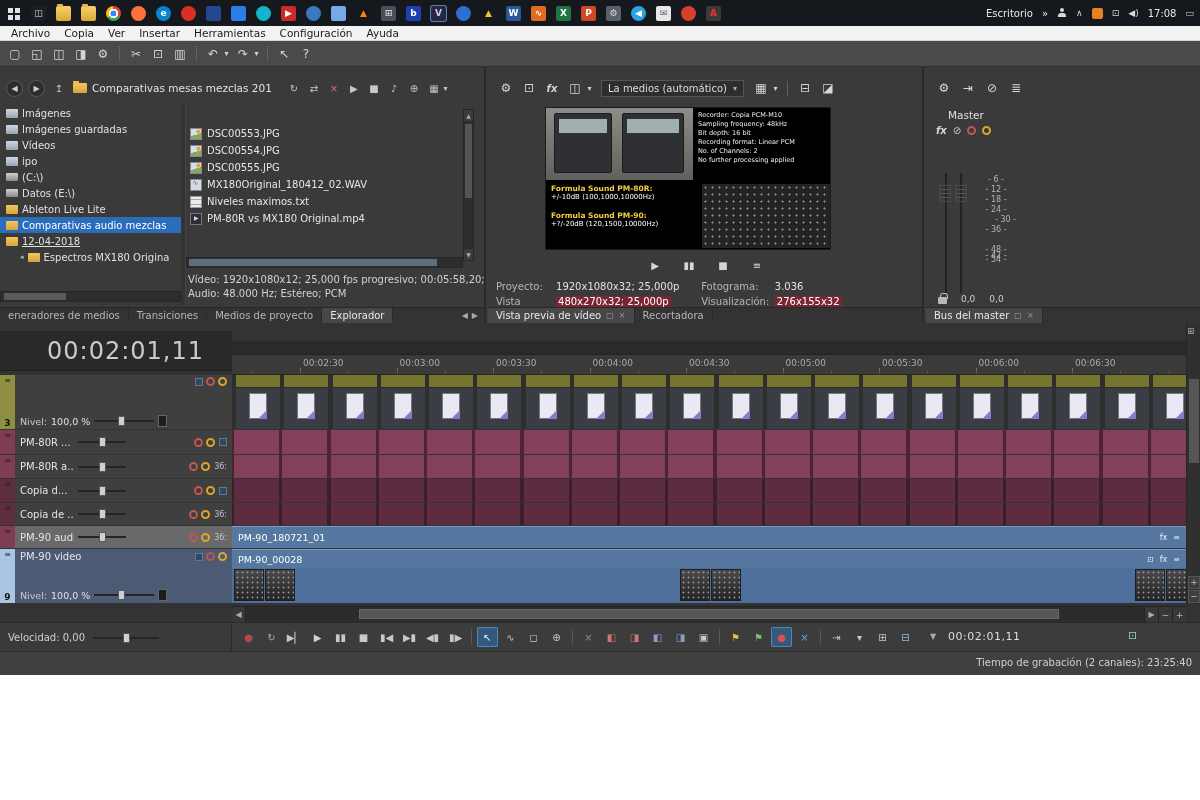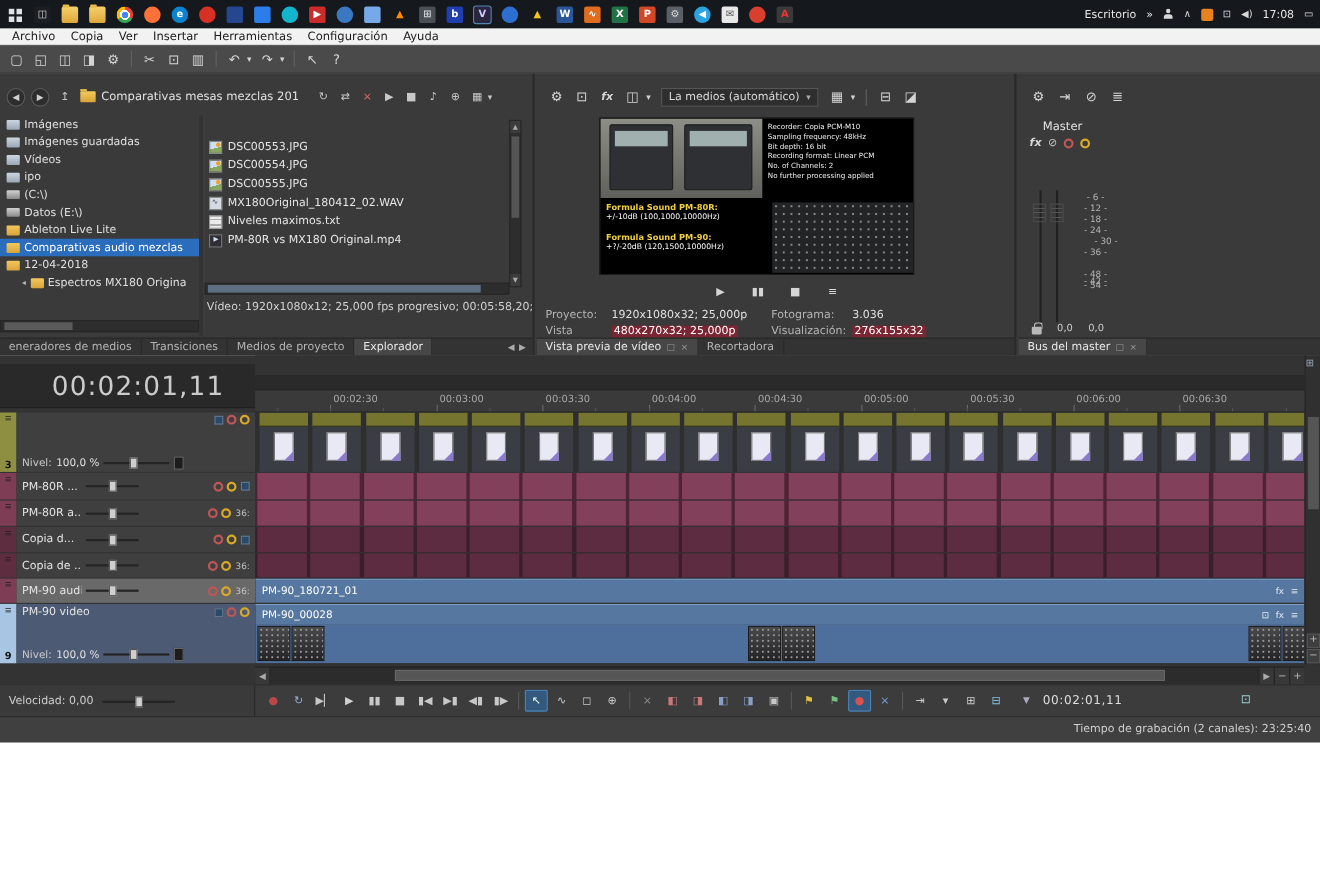--- a/index.html
+++ b/index.html
@@ -320,21 +320,21 @@
             <span class="tlabel">Datos (E:\)</span>
           </div>
           <div class="tree-item" style="padding-left: 6px;">
             <div class="ticon folder"></div>
             <span class="tlabel">Ableton Live Lite</span>
           </div>
           <div class="tree-item selected" style="padding-left: 6px;">
             <div class="ticon folder"></div>
             <span class="tlabel">Comparativas audio mezclas</span>
           </div>
-          <div class="tree-item" style="">
+          <div class="tree-item" style=" text-decoration: underline;">
             <div class="ticon folder"></div>
             <span class="tlabel">12-04-2018</span>
           </div>
           <div class="tree-item" style="padding-left: 20px;">
             <div class="tree-exp">◂</div>
             <div class="ticon folder"></div>
             <span class="tlabel">Espectros MX180 Origina</span>
           </div>
         </div>
       <div id="exp-tree-hscroll">
@@ -370,20 +370,21 @@
       <div id="exp-vscroll">
         <div class="sbtn">▲</div>
         <div class="thumb"></div>
         <div class="sbtn down">▼</div>
       </div>
       <div id="exp-hscroll">
           <div class="thumb"></div>
         </div>
       <div id="exp-info">
         <div>Vídeo: 1920x1080x12; 25,000 fps progresivo; 00:05:58,20; AV</div>
+        <div>Audio: 48.000 Hz; Estéreo; PCM</div>
       </div>
       <div class="tabstrip" id="exp-tabs">
           <div class="tab">
             <span>eneradores de medios</span>
           </div>
           <div class="tab">
             <span>Transiciones</span>
           </div>
           <div class="tab">
             <span>Medios de proyecto</span>

